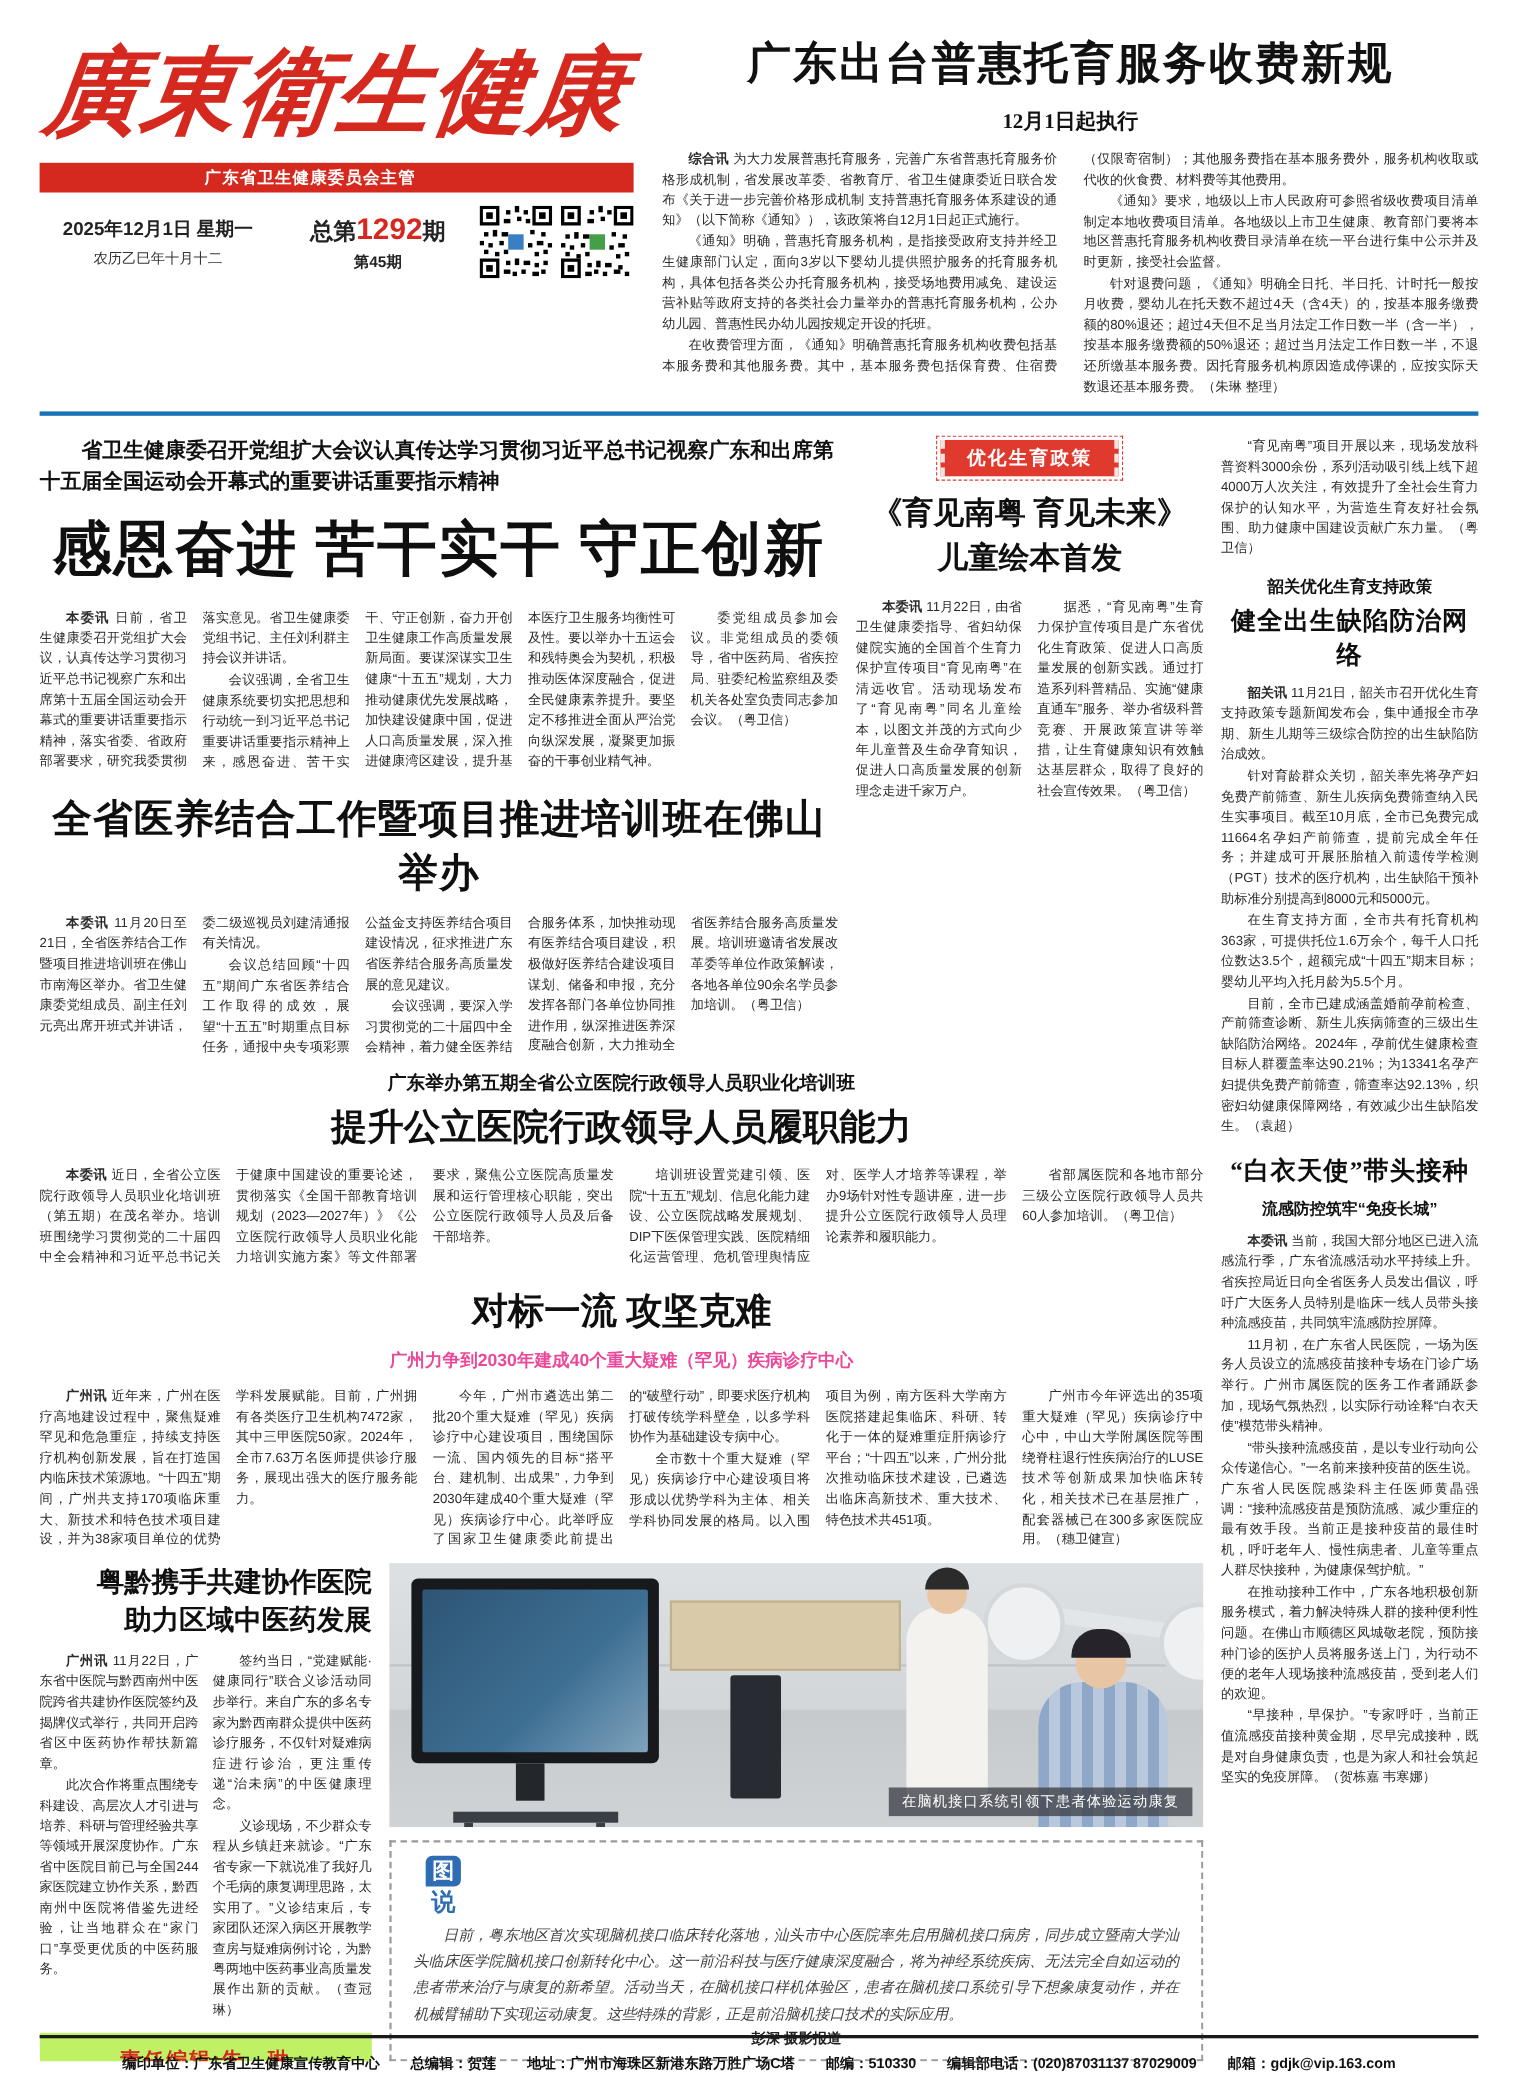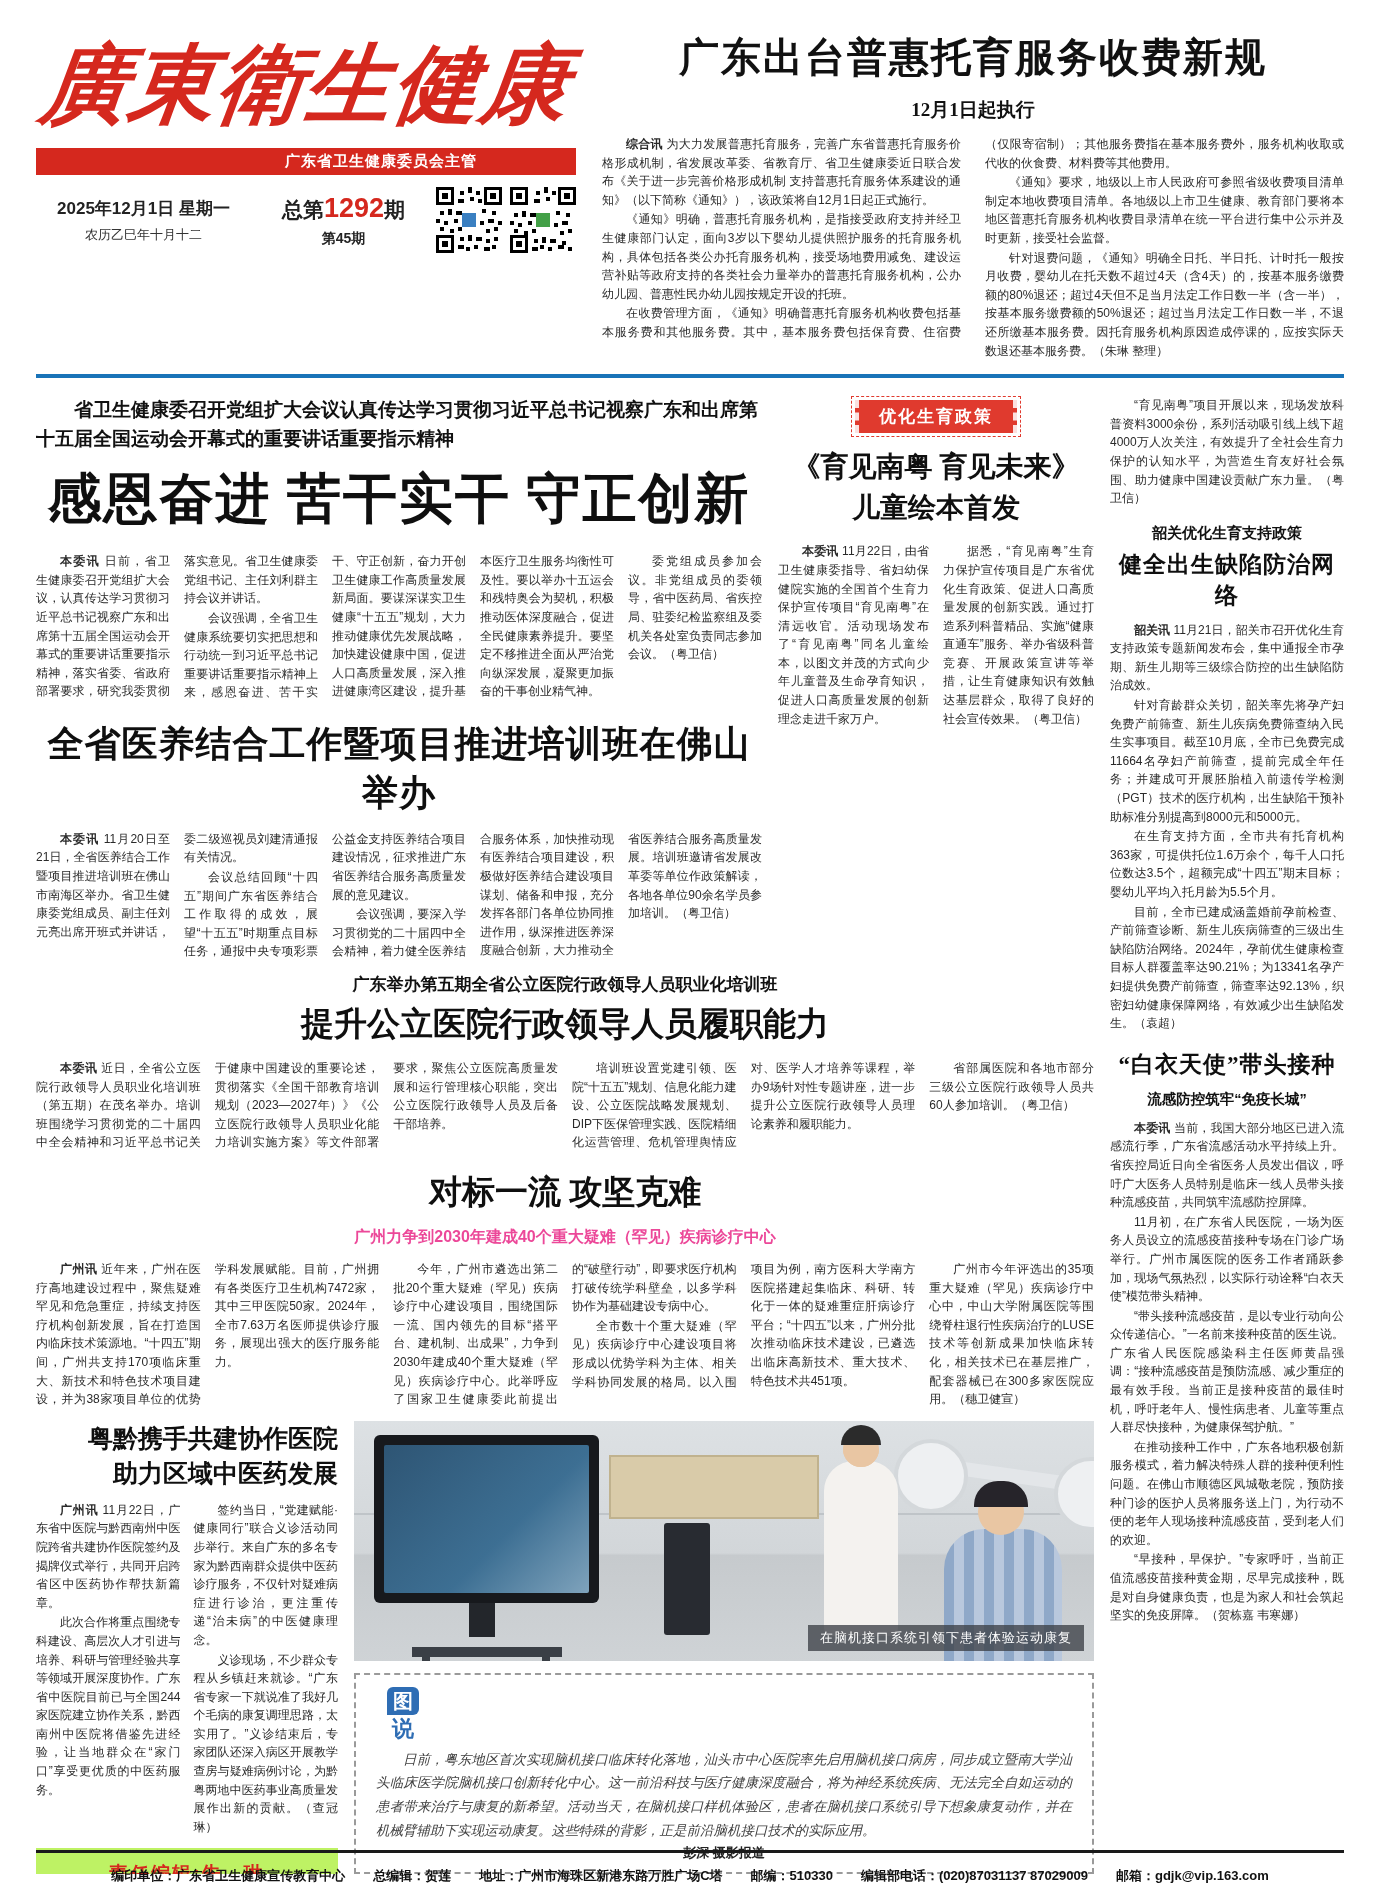--- a/index.html
+++ b/index.html
@@ -15,21 +15,21 @@
   .header { display:flex; gap:26px; }
   .mast-left { width:540px; flex:none; }
   .mast-title {
     font-family:"DejaVu Serif","Liberation Serif",serif;
     font-style:italic; font-weight:bold; color:#d5281e;
     font-size:86px; line-height:1.35; white-space:nowrap; text-align:center;
     transform:skewX(-7deg); letter-spacing:2px;
   }
   .red-bar {
     background:#d5281e; color:#fff; font-weight:bold; font-size:15px;
-    padding:4px 0; text-align:center; margin-top:6px;
+    padding:4px 0; margin-top:6px;
   }
   .red-bar span { padding-left:150px; letter-spacing:1px; }
   .dateline { display:flex; align-items:center; margin-top:12px; }
   .date-block { text-align:center; width:215px; }
   .date-main { font-size:17px; font-weight:bold; }
   .date-lunar { font-size:13px; margin-top:6px; color:#333; }
   .issue-block { text-align:center; flex:1; }
   .issue-main { font-size:21px; font-weight:bold; }
   .issue-main .issue-num { color:#d5281e; font-size:27px; }
   .issue-edition { font-size:14px; font-weight:bold; margin-top:6px; }

